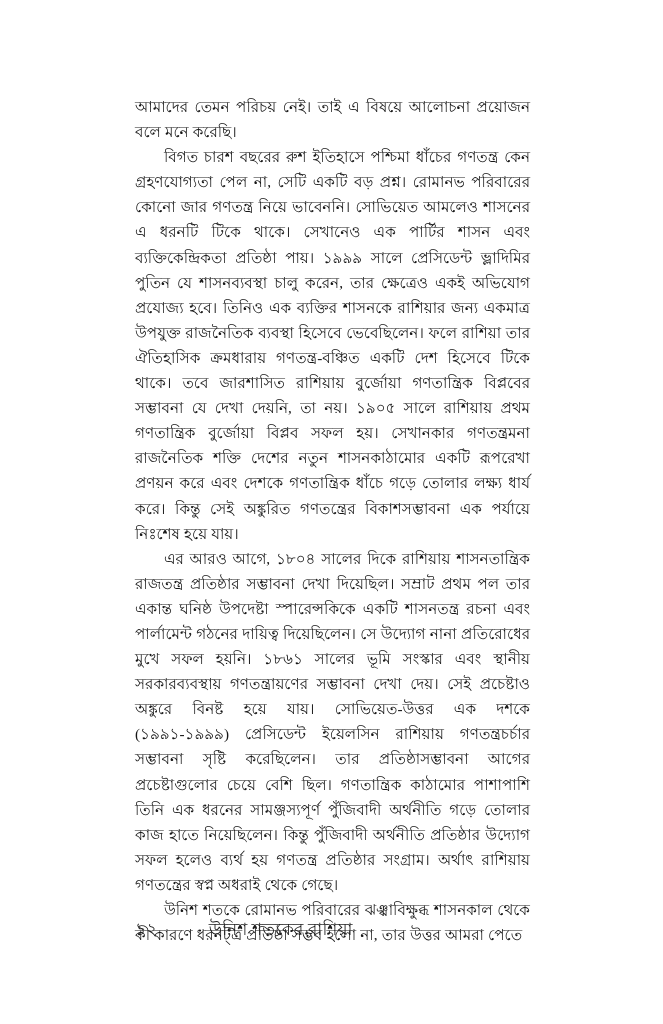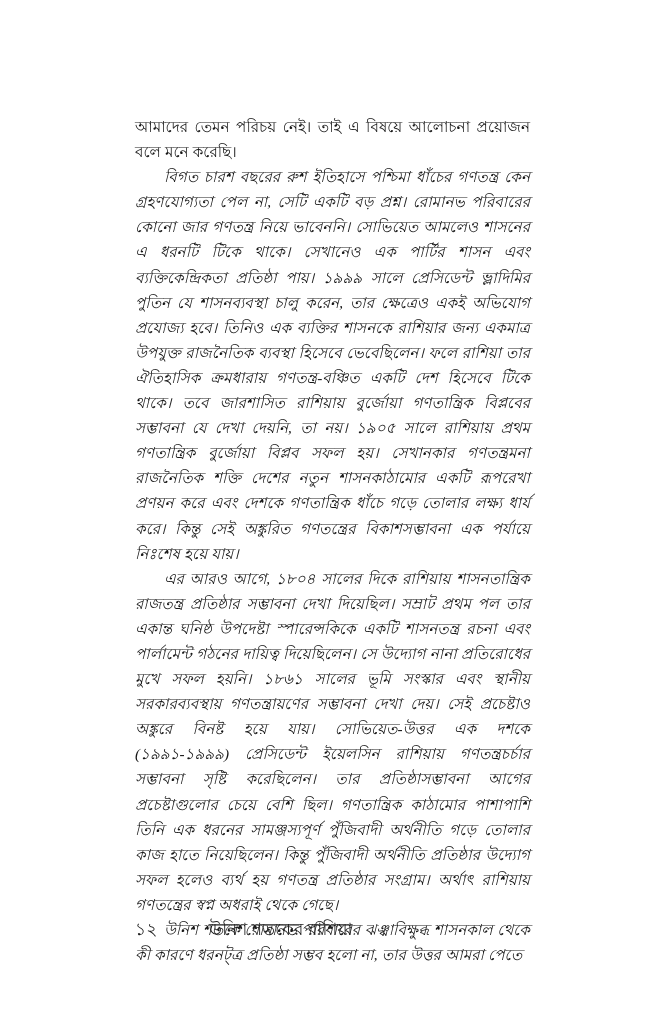--- a/index.html
+++ b/index.html
@@ -21,37 +21,35 @@
     top: 0;
     width: 663px;
     height: 1024px;
     background: #ffffff;
   }
   .text-block {
     position: absolute;
     left: 135px;
     top: 94px;
     width: 395px;
-    margin-top: 20px;
   }
   p.para {
     margin: 0;
     padding: 0;
     text-align: justify;
     text-justify: inter-word;
     font-size: 15.2px;
     line-height: 25.1px;
     color: #161616;
     font-family: "Liberation Serif", "DejaVu Serif", serif;
     word-spacing: 0.02em;
     hyphens: none;
   }
   p.para + p.para {
     text-indent: 1.9em;
-    font-style: italic;
   }
   p.para:last-of-type {
     margin-bottom: 0;
   }
   .footer {
     position: absolute;
     left: 135px;
     top: 921px;
     width: 420px;
     display: flex;

